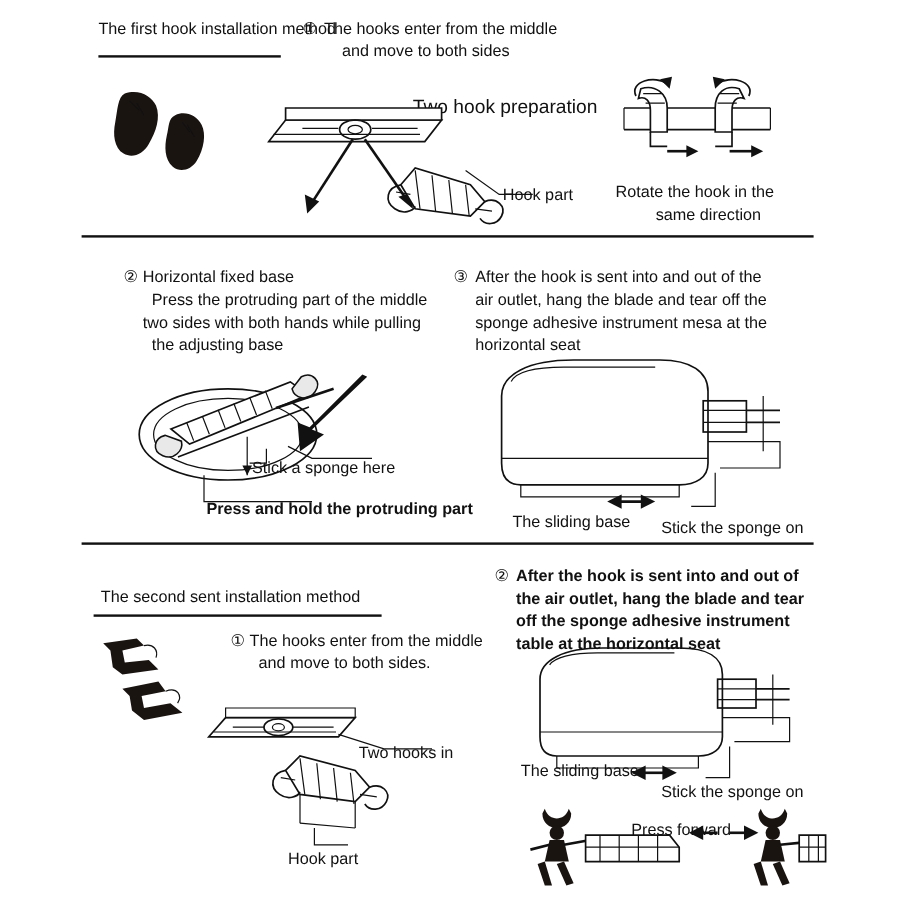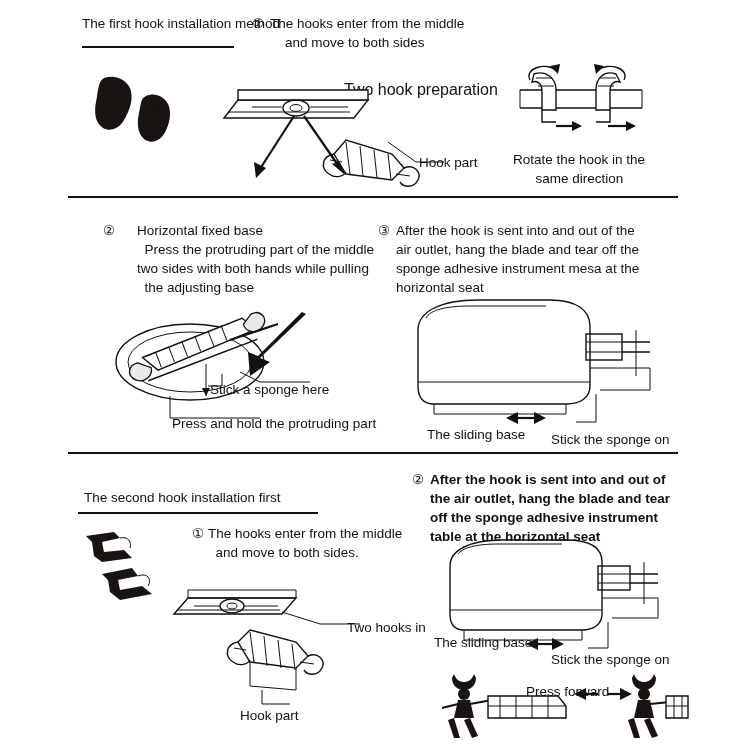--- a/index.html
+++ b/index.html
@@ -57,21 +57,21 @@
   <div class="rule-under" style="left:82px; top:46px; width:152px;"></div>
 
   <div class="txt" style="left:252px; top:14px;">①</div>
   <div class="txt" style="left:270px; top:14px;">The hooks enter from the middle
     and move to both sides</div>
 
   <div class="txt big" style="left:344px; top:80px;">Two hook preparation</div>
 
   <div class="txt" style="left:419px; top:153px;">Hook part</div>
 
-  <div class="txt" style="left:513px; top:150px;">Rotate the hook in the
+  <div class="txt" style="left:513px; top:150px;text-align:center;">Rotate the hook in the
       same direction</div>
 
   <svg class="art" style="left:86px; top:72px;" width="120" height="70" viewBox="0 0 120 70">
     <path class="fillblk" d="M18 6 C30 2 40 8 44 16 C48 26 44 38 38 48 C33 57 24 60 17 56 C9 51 8 40 10 30 C12 20 12 9 18 6 Z"></path>
     <path class="fillblk" d="M60 24 C68 20 78 24 82 32 C86 40 84 52 78 62 C73 70 64 72 58 67 C51 61 51 50 53 41 C55 33 54 27 60 24 Z"></path>
     <path class="stroke-thin" d="M22 12 L30 20 M28 14 L34 24 M66 30 L72 38 M70 32 L76 42" stroke="#3a3028"></path>
   </svg>
 
   <svg class="art" style="left:218px; top:60px;" width="210" height="110" viewBox="0 0 210 110">
     <g>
@@ -124,33 +124,33 @@
 
     <path class="stroke-thick" d="M44 62 L66 62"></path>
     <path class="arrowblk" d="M70 62 L60 57 L60 67 Z"></path>
     <path class="stroke-thick" d="M96 62 L118 62"></path>
     <path class="arrowblk" d="M124 62 L114 57 L114 67 Z"></path>
   </svg>
 
   <div class="hr" style="left:68px; top:196px; width:610px;"></div>
 
   <div class="txt" style="left:103px; top:221px;">②</div>
-  <div class="txt" style="left:119px; top:221px;margin-left:18px;">Horizontal fixed base
+  <div class="txt" style="left:119px; top:221px;">Horizontal fixed base
   Press the protruding part of the middle
 two sides with both hands while pulling
   the adjusting base</div>
 
   <div class="txt" style="left:378px; top:221px;">③</div>
   <div class="txt" style="left:396px; top:221px;">After the hook is sent into and out of the
 air outlet, hang the blade and tear off the
 sponge adhesive instrument mesa at the
 horizontal seat</div>
 
   <div class="txt" style="left:210px; top:380px;">Stick a sponge here</div>
-  <div class="txt" style="left:172px; top:414px;">Press and hold the protruding part</div>
+  <div class="txt" style="left:172px; top:414px;font-weight:bold;">Press and hold the protruding part</div>
   <div class="txt" style="left:427px; top:425px;">The sliding base</div>
   <div class="txt" style="left:551px; top:430px;">Stick the sponge on</div>
 
   <svg class="art" style="left:110px; top:300px;" width="250" height="120" viewBox="0 0 250 120">
     <ellipse class="stroke" cx="80" cy="62" rx="74" ry="38"></ellipse>
     <ellipse class="stroke-thin" cx="80" cy="62" rx="62" ry="30"></ellipse>
     <g transform="rotate(-14 80 58)">
       <path class="white" d="M34 46 L140 32 L152 46 L46 62 Z"></path>
       <path class="stroke-thin" d="M48 44 L50 60 M62 42 L64 58 M76 40 L78 56 M90 38 L92 54 M104 36 L106 52 M118 34 L120 50"></path>
       <path class="greyfill" d="M28 50 C18 50 14 60 22 66 C30 72 40 66 40 58 Z"></path>
@@ -181,34 +181,34 @@
 
     <path class="stroke-thick" d="M112 128 L140 128"></path>
     <path class="arrowblk" d="M106 128 L118 122 L118 134 Z"></path>
     <path class="arrowblk" d="M146 128 L134 122 L134 134 Z"></path>
 
     <path class="stroke-thin" d="M196 104 L196 132 L176 132"></path>
   </svg>
 
   <div class="hr" style="left:68px; top:452px; width:610px;"></div>
 
-  <div class="txt" style="left:84px; top:488px;">The second hook installation first</div>
+  <div class="txt" style="left:84px; top:488px;">The second sent installation method</div>
   <div class="rule-under" style="left:78px; top:512px; width:240px;"></div>
 
   <div class="txt" style="left:192px; top:524px;">①</div>
   <div class="txt" style="left:208px; top:524px;">The hooks enter from the middle
   and move to both sides.</div>
 
   <div class="txt" style="left:412px; top:470px;">②</div>
   <div class="txt" style="left:430px; top:470px;font-weight:bold;">After the hook is sent into and out of
 the air outlet, hang the blade and tear
 off the sponge adhesive instrument
 table at the horizontal seat</div>
 
-  <div class="txt" style="left:299px; top:618px;margin-left:48px;">Two hooks in</div>
+  <div class="txt" style="left:299px; top:618px;">Two hooks in</div>
   <div class="txt" style="left:240px; top:706px;">Hook part</div>
   <div class="txt" style="left:434px; top:633px;">The sliding base</div>
   <div class="txt" style="left:551px; top:650px;">Stick the sponge on</div>
   <div class="txt" style="left:494px; top:682px;margin-left:32px;">Press forward</div>
 
   <svg class="art" style="left:80px; top:528px;" width="110" height="80" viewBox="0 0 110 80">
     <path class="fillblk" d="M6 8 L34 4 L40 10 L22 14 L24 24 L44 22 L52 30 L22 34 L14 28 L12 14 Z"></path>
     <path class="fillblk" d="M22 46 L52 40 L58 48 L38 52 L40 62 L62 58 L72 66 L40 72 L30 64 L28 52 Z"></path>
     <path class="stroke-thin" d="M40 10 C48 8 52 14 50 20 M58 48 C68 44 72 52 68 58" stroke="#2a2018" stroke-width="2.4"></path>
   </svg>

